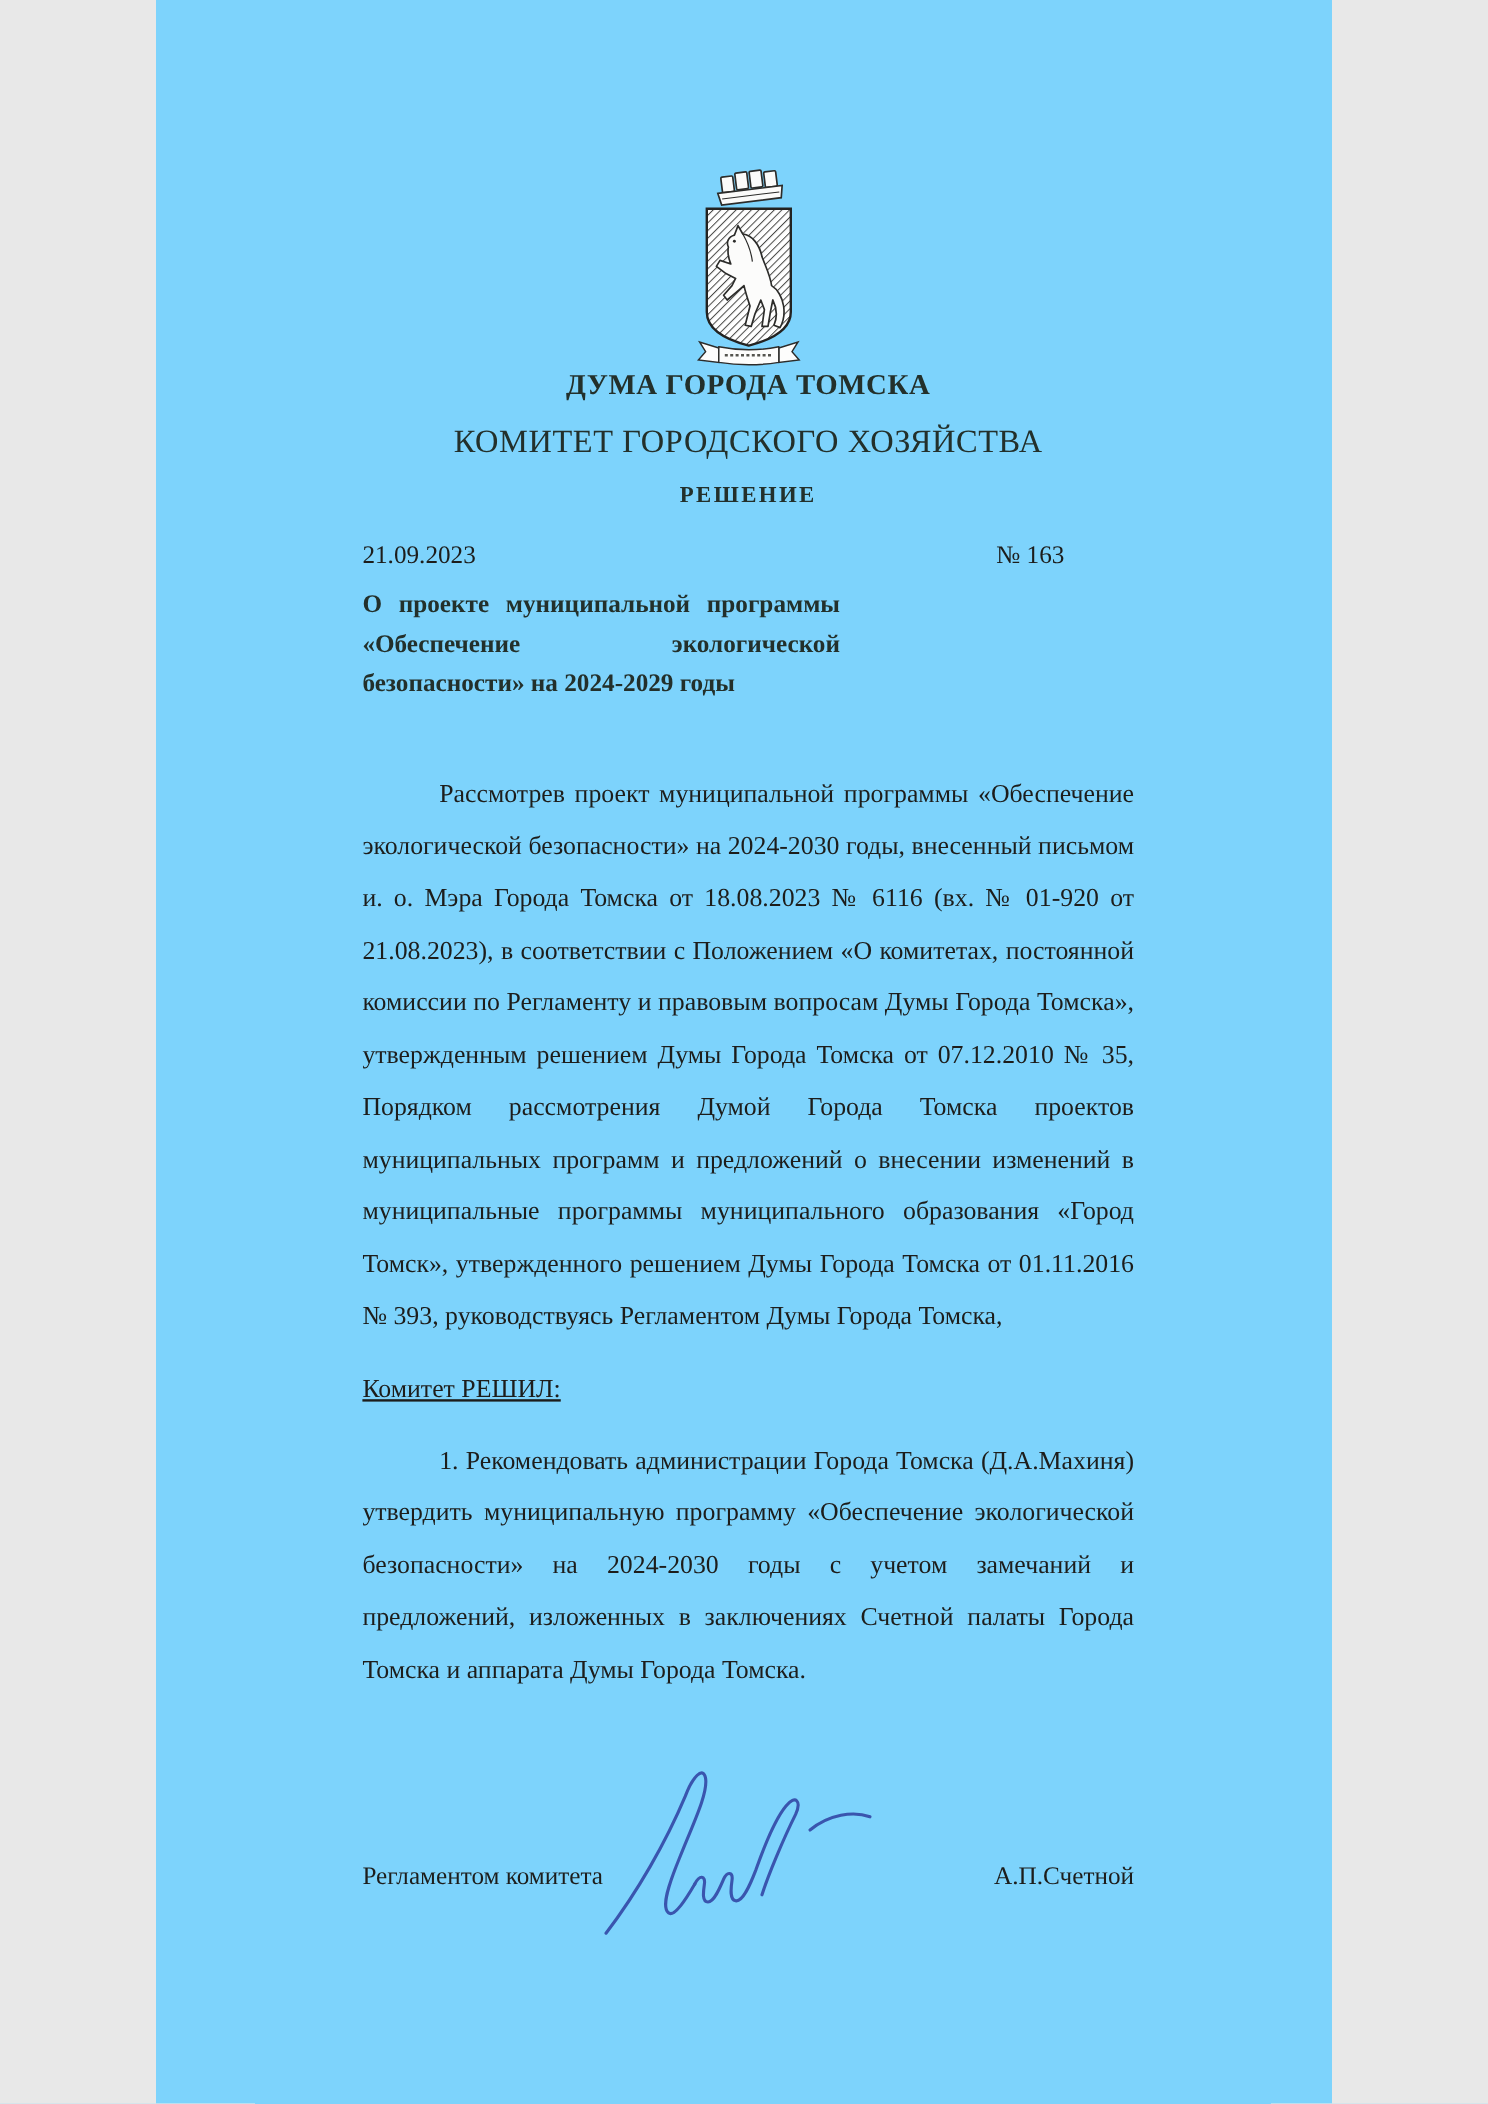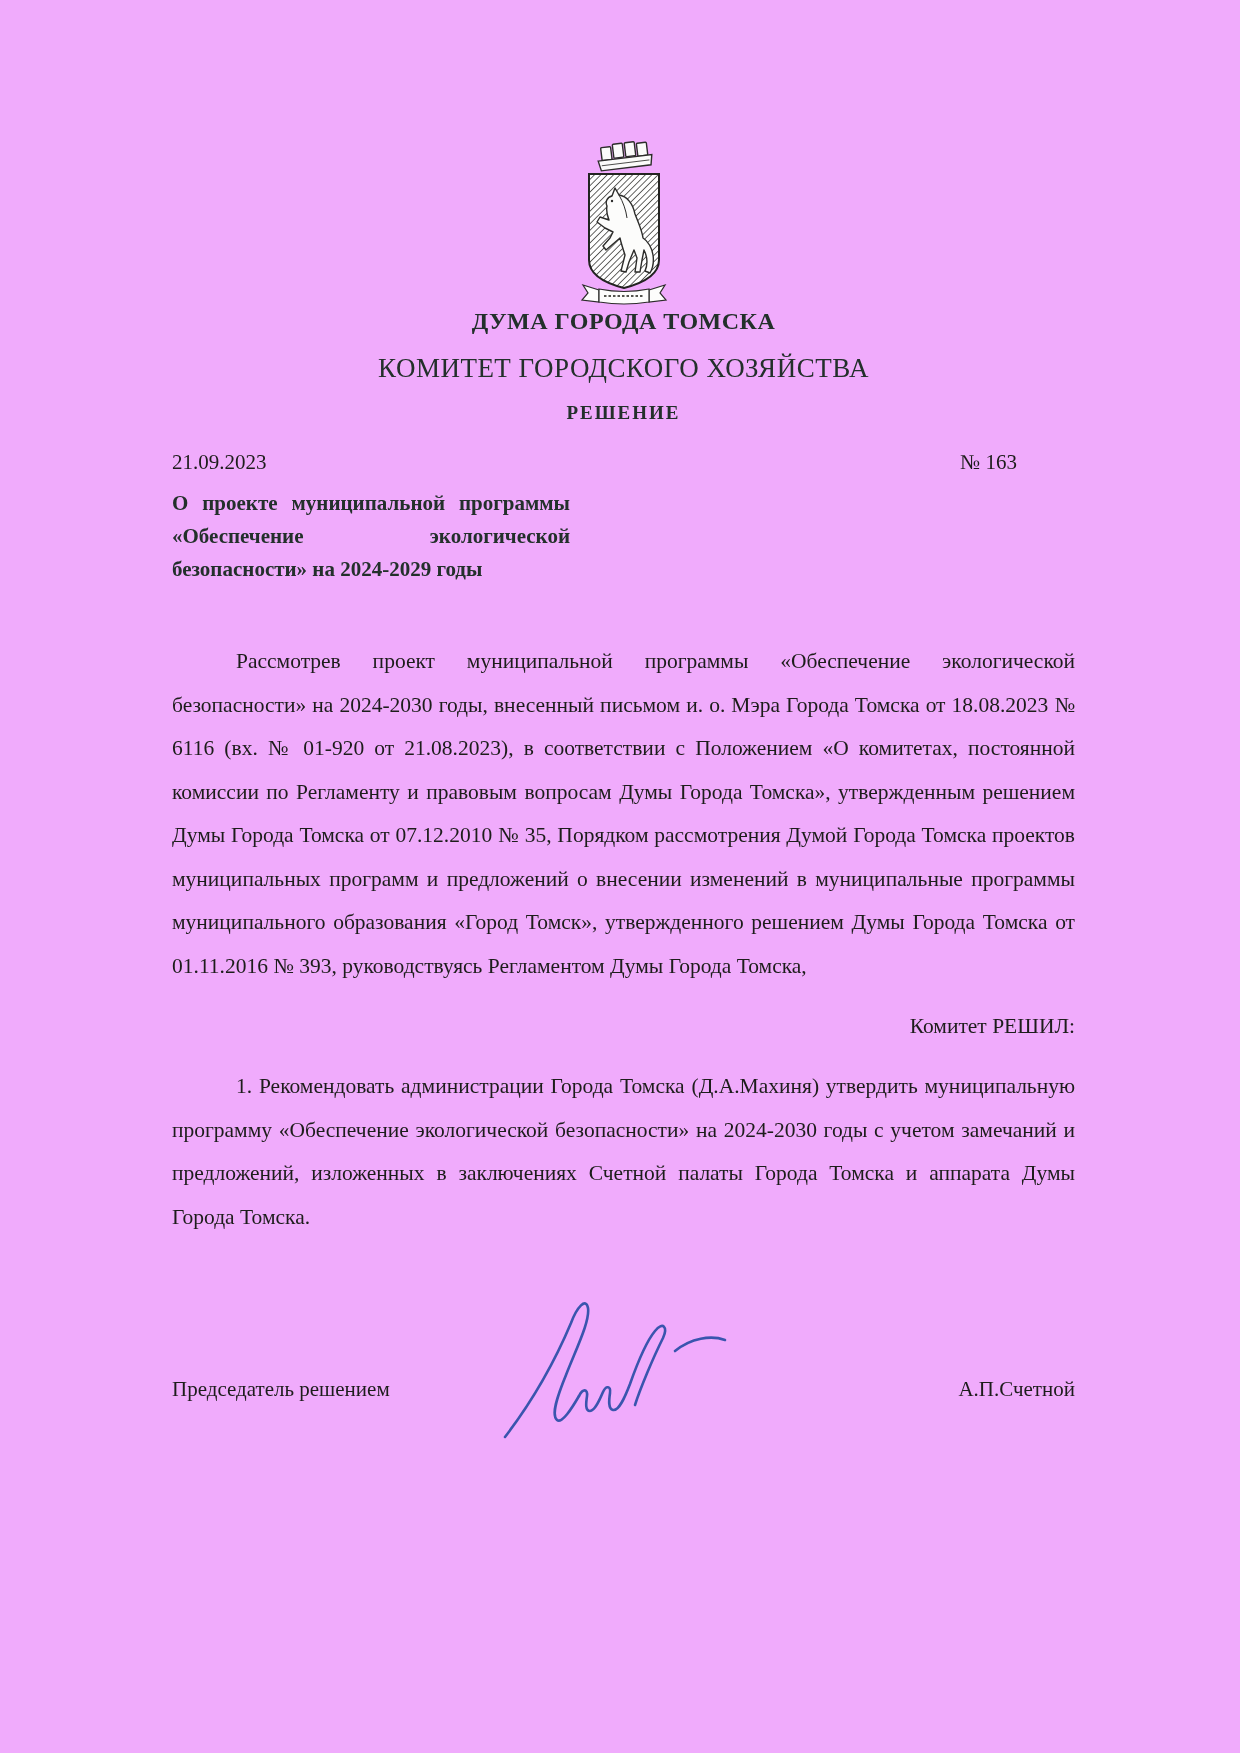--- a/index.html
+++ b/index.html
@@ -1,21 +1,21 @@
 <!DOCTYPE html>
 <html lang="ru"><head>
 <meta charset="utf-8">
 <style>
   html, body { margin: 0; padding: 0; background: #e8e8e8; }
   .page {
     position: relative;
-    width: 1240px;
+    width: 980px;
     height: 1753px;
     margin: 0 auto;
-    background: #f0abfc;
+    background: #7dd3fc;
     box-sizing: border-box;
     padding: 140px 165px 0 172px;
     color: #1d1d1b;
     font-family: "Liberation Serif", "DejaVu Serif", serif;
     overflow: hidden;
   }
   .emblem-wrap { text-align: center; height: 166px; margin-bottom: 2px; }
   .emblem-wrap svg { display: inline-block; }
 
   .org-title {
@@ -64,23 +64,24 @@
 
   .preamble {
     margin-top: 54px;
     font-size: 21.5px;
     line-height: 43.5px;
     text-align: justify;
     text-indent: 64px;
   }
 
   .resolved-line {
-    text-align: right;
+    text-align: left;
     font-size: 21.5px;
     margin-top: 26px;
+    text-decoration: underline;
   }
 
   .item-paragraph {
     margin-top: 26px;
     font-size: 21.5px;
     line-height: 43.5px;
     text-align: justify;
     text-indent: 64px;
   }
 
@@ -168,21 +169,21 @@
 
   <div class="subject">О проекте муниципальной программы «Обеспечение экологической безопасности» на 2024-2029 годы</div>
 
   <p class="preamble">Рассмотрев проект муниципальной программы «Обеспечение экологической безопасности» на 2024-2030 годы, внесенный письмом и. о. Мэра Города Томска от 18.08.2023 № 6116 (вх. № 01-920 от 21.08.2023), в соответствии с Положением «О комитетах, постоянной комиссии по Регламенту и правовым вопросам Думы Города Томска», утвержденным решением Думы Города Томска от 07.12.2010 № 35, Порядком рассмотрения Думой Города Томска проектов муниципальных программ и предложений о внесении изменений в муниципальные программы муниципального образования «Город Томск», утвержденного решением Думы Города Томска от 01.11.2016 № 393, руководствуясь Регламентом Думы Города Томска,</p>
 
   <div class="resolved-line">Комитет РЕШИЛ:</div>
 
   <p class="item-paragraph">1. Рекомендовать администрации Города Томска (Д.А.Махиня) утвердить муниципальную программу «Обеспечение экологической безопасности» на 2024-2030 годы с учетом замечаний и предложений, изложенных в заключениях Счетной палаты Города Томска и аппарата Думы Города Томска.</p>
 
   <div class="sig-row">
-    <span class="sig-title">Председатель решением</span>
+    <span class="sig-title">Регламентом комитета</span>
 
     <svg class="signature-ink" width="250" height="170" viewBox="0 0 250 170" xmlns="http://www.w3.org/2000/svg">
       <g fill="none" stroke="#3a55ae" stroke-width="2.6" stroke-linecap="round" stroke-linejoin="round">
         <path d="M16,152 C42,118 66,76 82,38 C88,22 97,12 99,23 C101,36 88,62 77,90 C68,112 62,130 68,135 C73,139 83,123 90,111"></path>
         <path d="M90,111 C94,103 99,104 98,111 C97,118 96,126 101,126 C106,126 111,114 114,107 C117,100 122,101 121,108 C120,115 119,124 124,125 C130,126 136,112 141,99 C147,82 156,58 166,46 C174,36 179,42 174,53 C164,73 151,104 146,120"></path>
         <path d="M186,66 C202,53 222,50 236,55"></path>
       </g>
     </svg>
 
     <span class="sig-name">А.П.Счетной</span>

